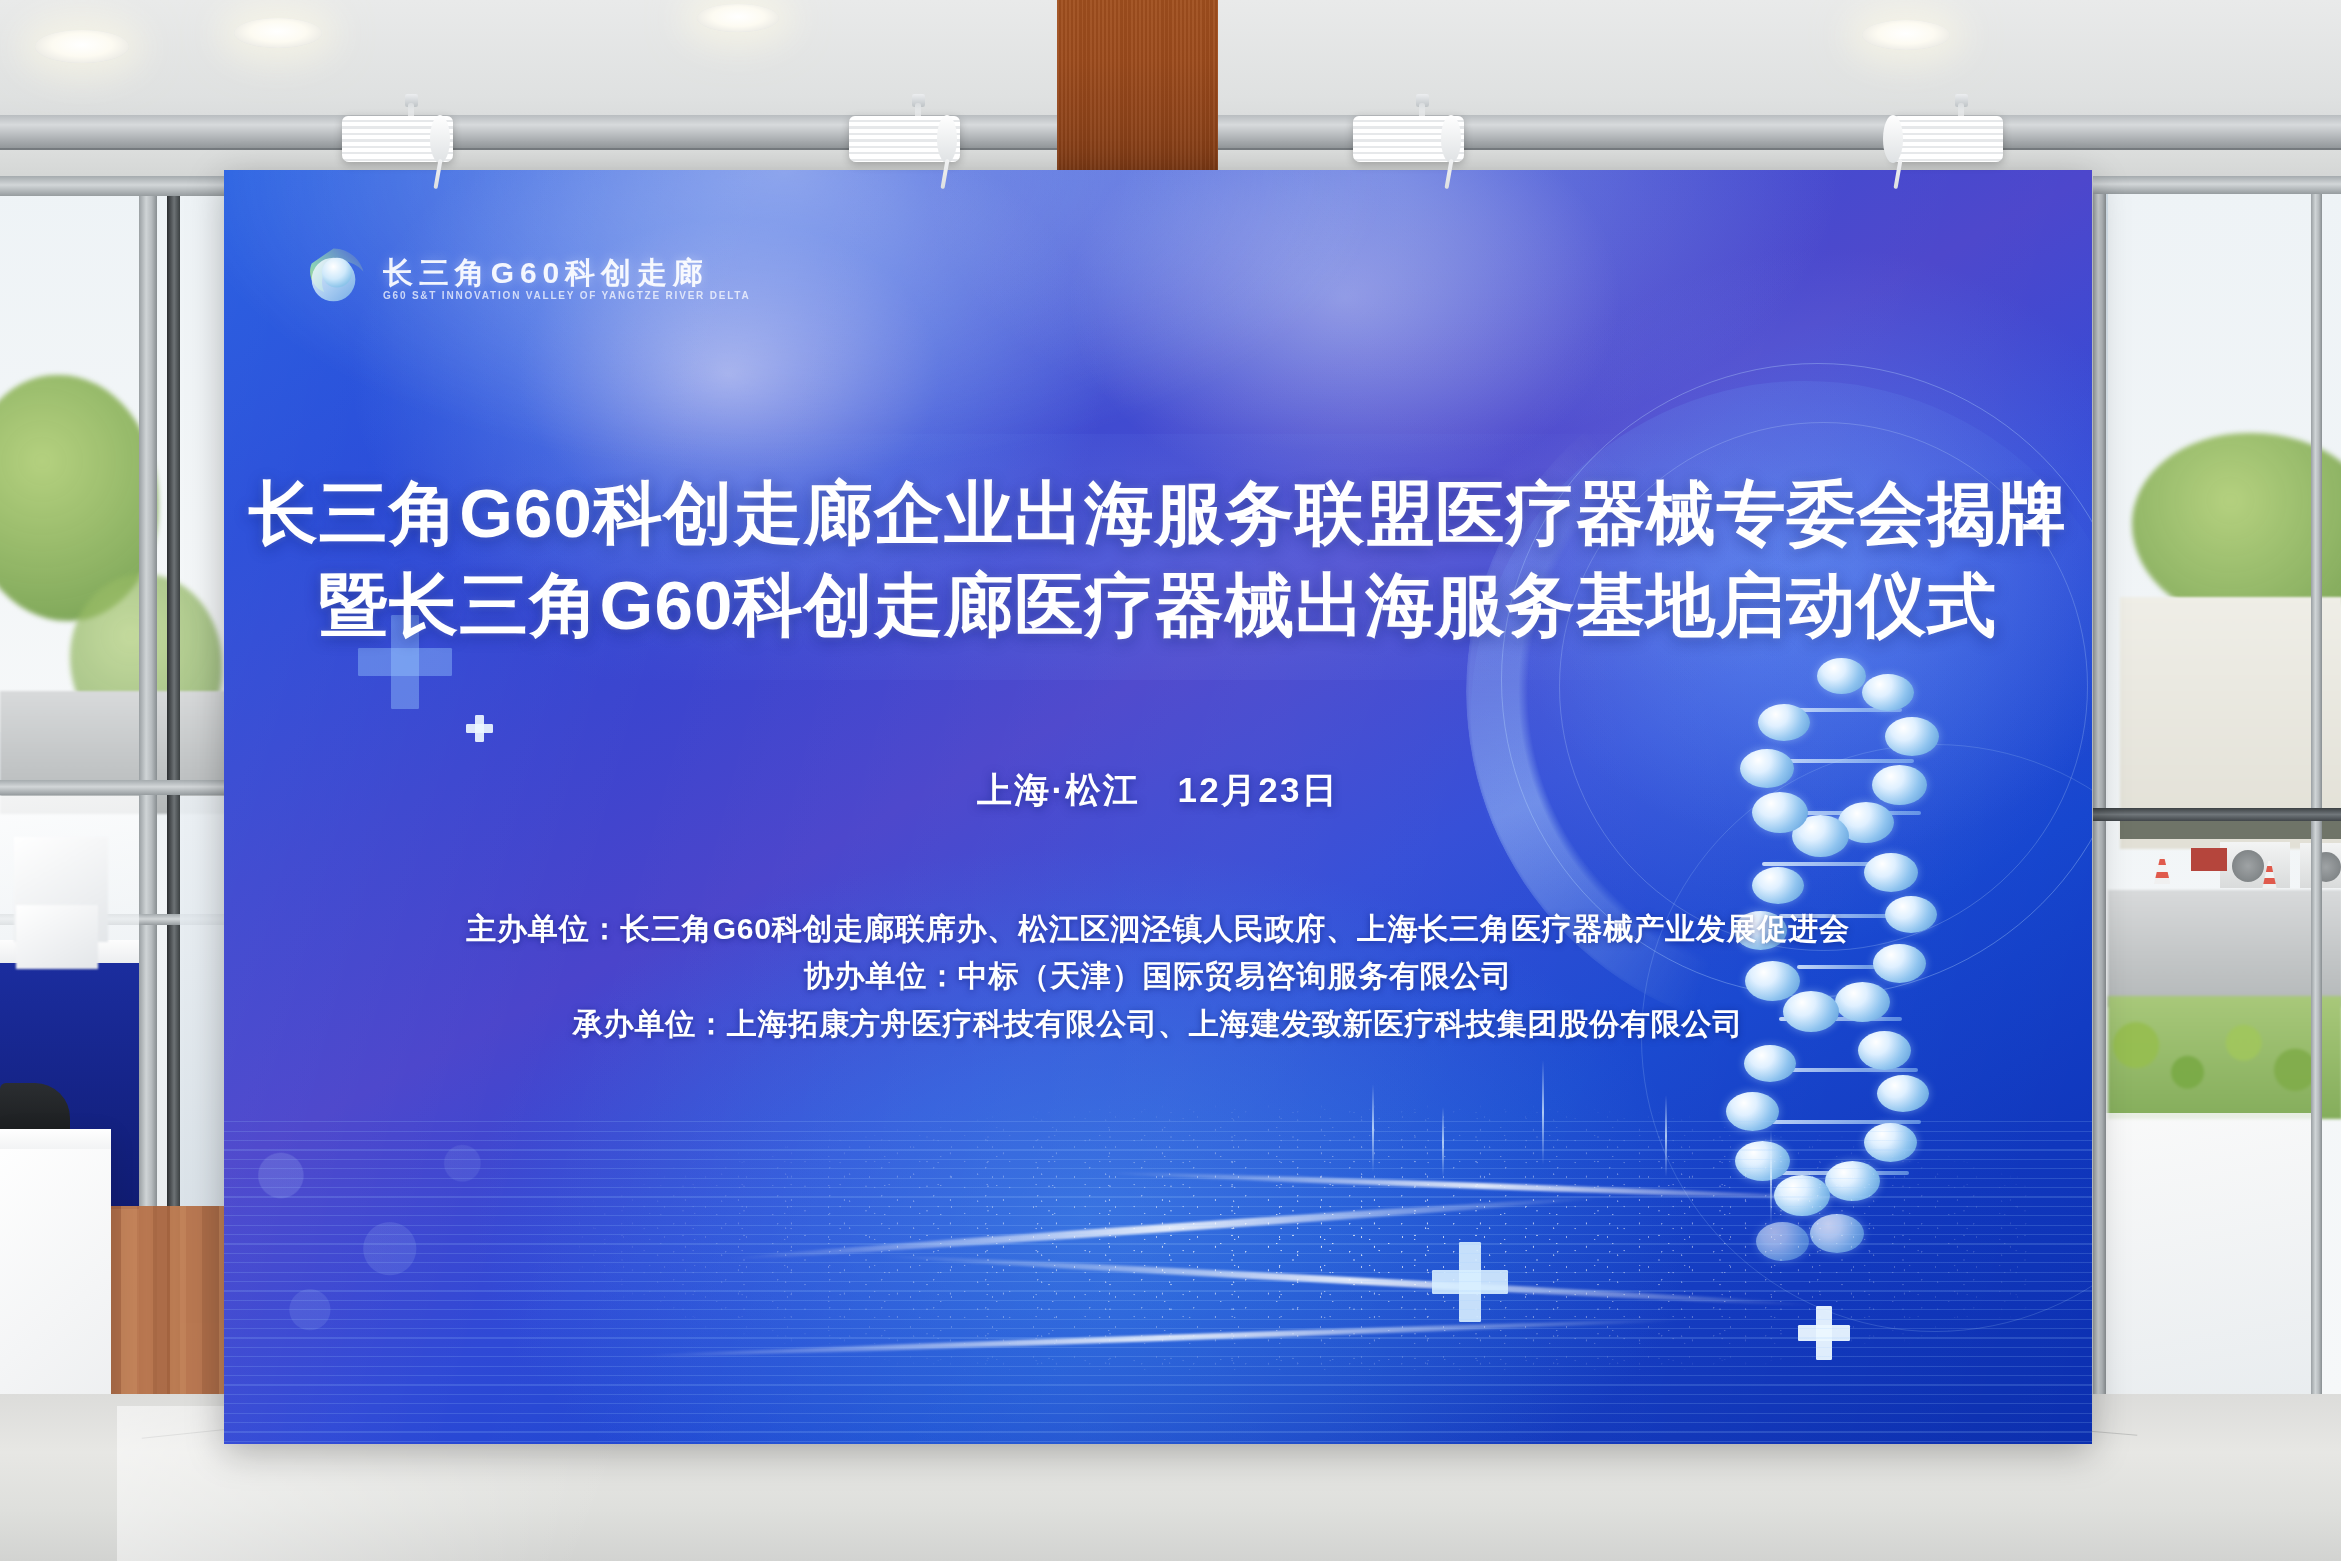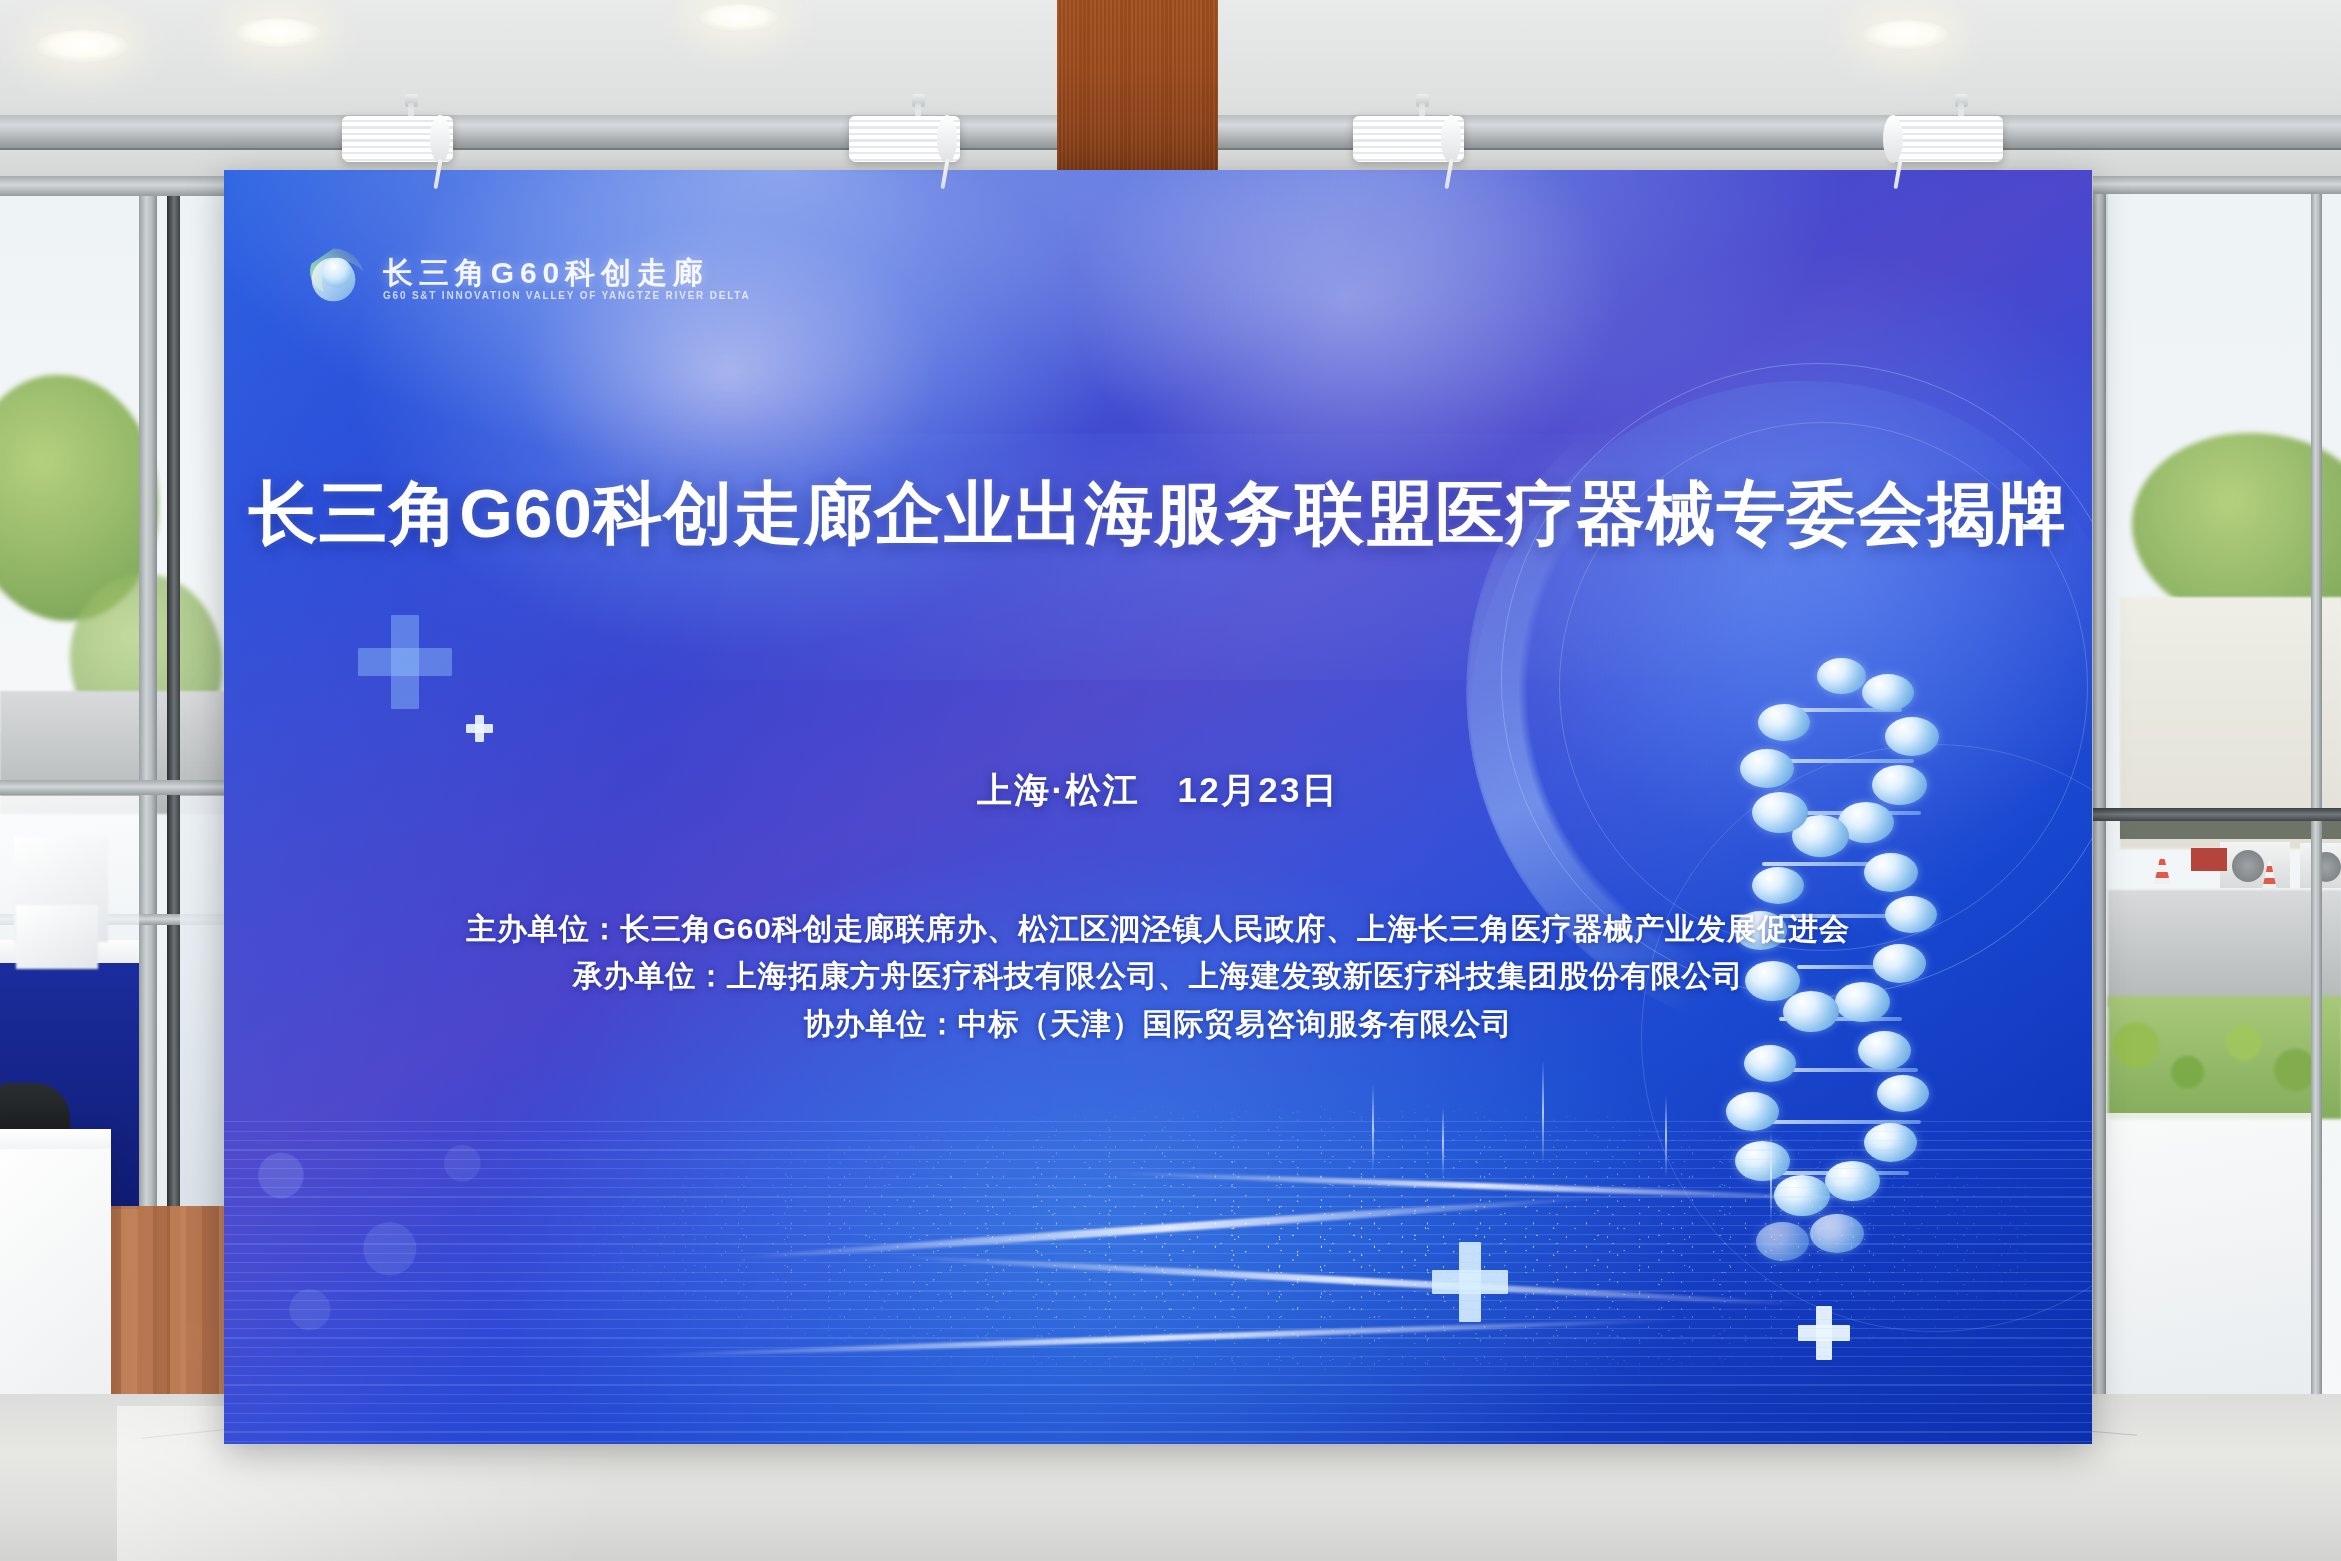--- a/index.html
+++ b/index.html
@@ -457,28 +457,29 @@
       </div>
       <div class="logoText">
         <div class="logoCn">长三角G60科创走廊</div>
         <div class="logoEn">G60 S&amp;T INNOVATION VALLEY OF YANGTZE RIVER DELTA</div>
       </div>
     </div>
 
     <div class="titleGlow" style="top:264px;height:246px;"></div>
     <div class="titleBlock" style="left:0;top:298px;text-align:center;">
       <div class="titleLine">长三角G60科创走廊企业出海服务联盟医疗器械专委会揭牌</div>
+      <div class="titleLine">暨长三角G60科创走廊医疗器械出海服务基地启动仪式</div>
     </div>
 
     <div class="dateLine" style="left:0;top:597px;">上海·松江　12月23日</div>
 
     <div class="orgBlock" style="left:0;top:735px;">
       <div class="orgLine">主办单位：长三角G60科创走廊联席办、松江区泗泾镇人民政府、上海长三角医疗器械产业发展促进会</div>
+      <div class="orgLine">协办单位：中标（天津）国际贸易咨询服务有限公司</div>
       <div class="orgLine">承办单位：上海拓康方舟医疗科技有限公司、上海建发致新医疗科技集团股份有限公司</div>
-      <div class="orgLine">协办单位：中标（天津）国际贸易咨询服务有限公司</div>
     </div>
 
   </div>
 
   <div class="spot" style="left:342px;top:103px;width:111px;height:88px;">
     <div class="spotClamp" style="left:63px;"></div>
     <div class="spotArm" style="left:66px;"></div>
     <div class="spotBody"></div>
     <div class="spotCap" style="left:88px;"></div>
     <div class="spotCord" style="left:94px;"></div>

